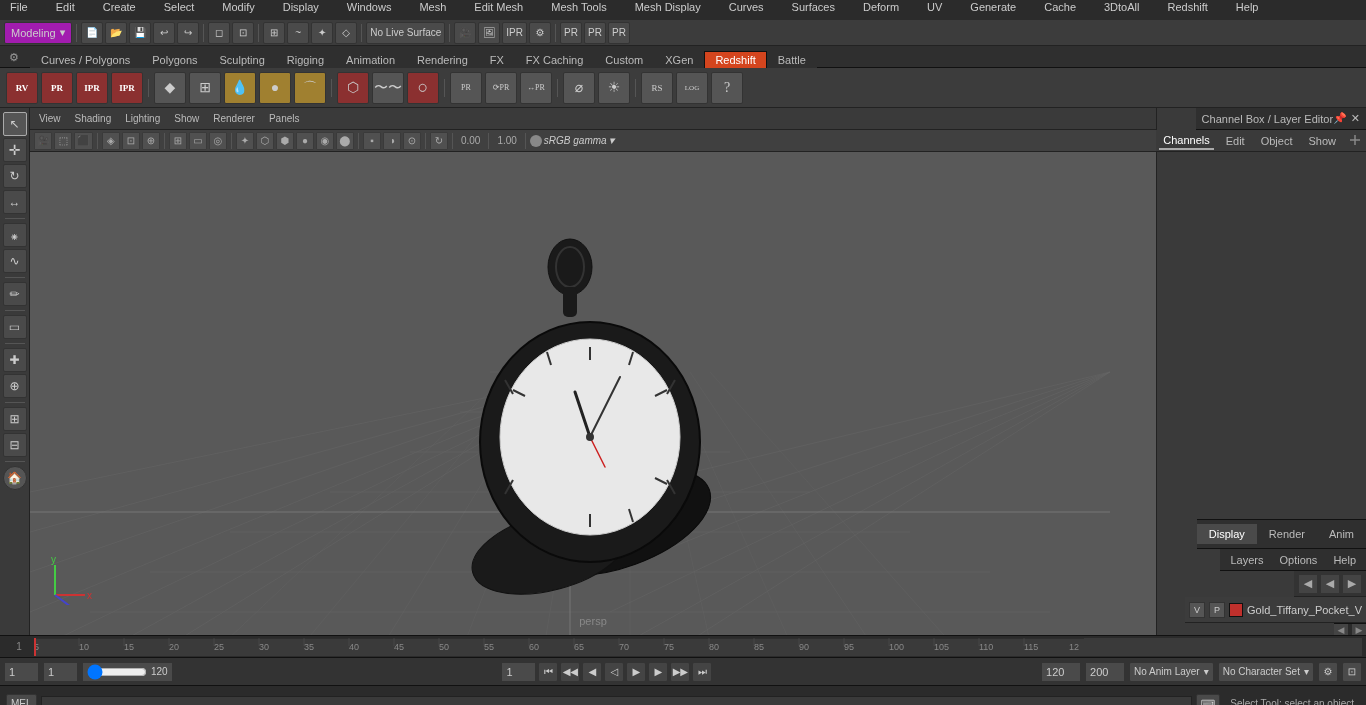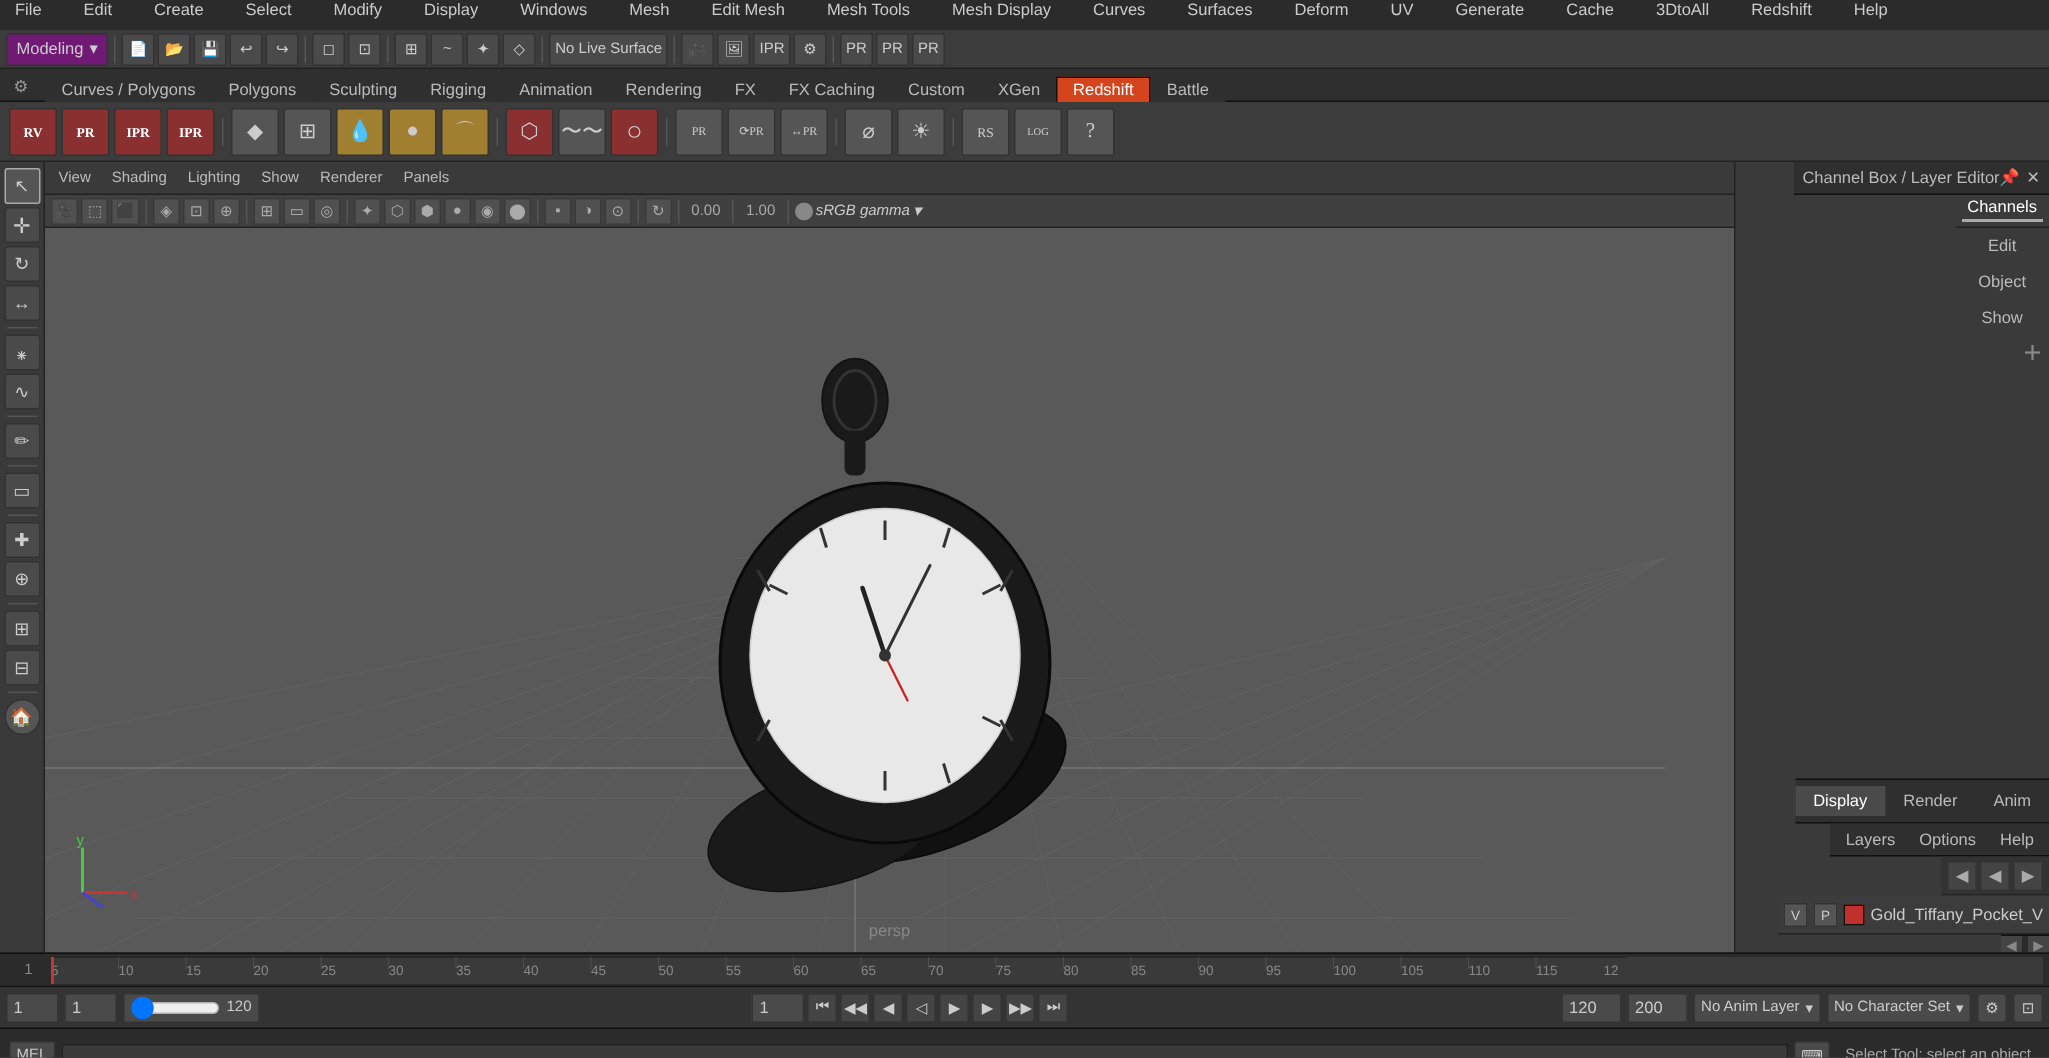--- a/index.html
+++ b/index.html
@@ -51,21 +51,21 @@
       align-items: center;
       justify-content: center;
       cursor: pointer;
       color: #ccc;
       font-size: 10px;
       padding: 0 3px;
     }
     .tb-separator { width: 1px; height: 18px; background: #555; margin: 0 2px; }
     .tb-dropdown {
       height: 22px;
-      background: #701a75;
+      background: #a21caf;
       border: 1px solid #333;
       border-radius: 2px;
       display: flex;
       align-items: center;
       padding: 0 6px;
       gap: 4px;
       cursor: pointer;
       font-size: 11px;
       color: #ccc;
     }
@@ -266,21 +266,20 @@
       border-bottom: 1px solid #111;
     }
     #rp-tabs-row {
       height: 22px;
       background: #3a3a3a;
       display: flex;
       align-items: center;
       padding: 0 4px;
       gap: 8px;
       border-bottom: 1px solid #222;
-      flex-direction: column;
     }
     .rp-tab {
       font-size: 11px;
       color: #bbb;
       cursor: pointer;
       padding: 2px 4px;
     }
     .rp-tab.active { color: #fff; border-bottom: 2px solid #aaa; }
     #rp-content { flex: 1; background: #3a3a3a; }
     #rp-bottom-tabs {

